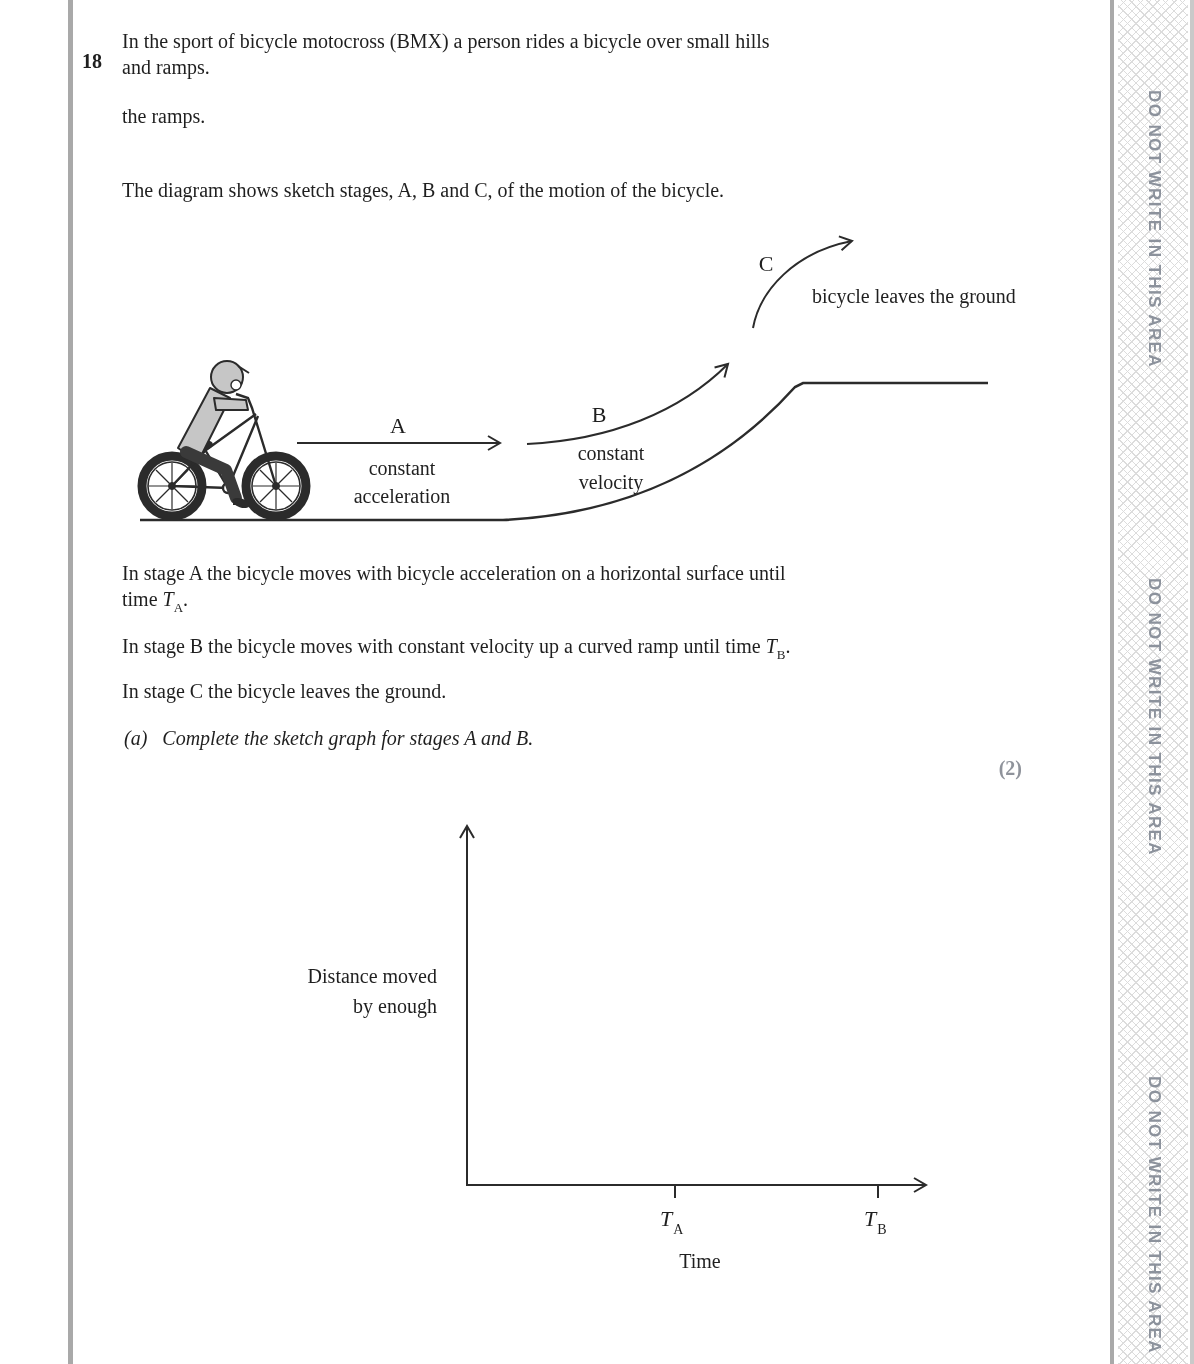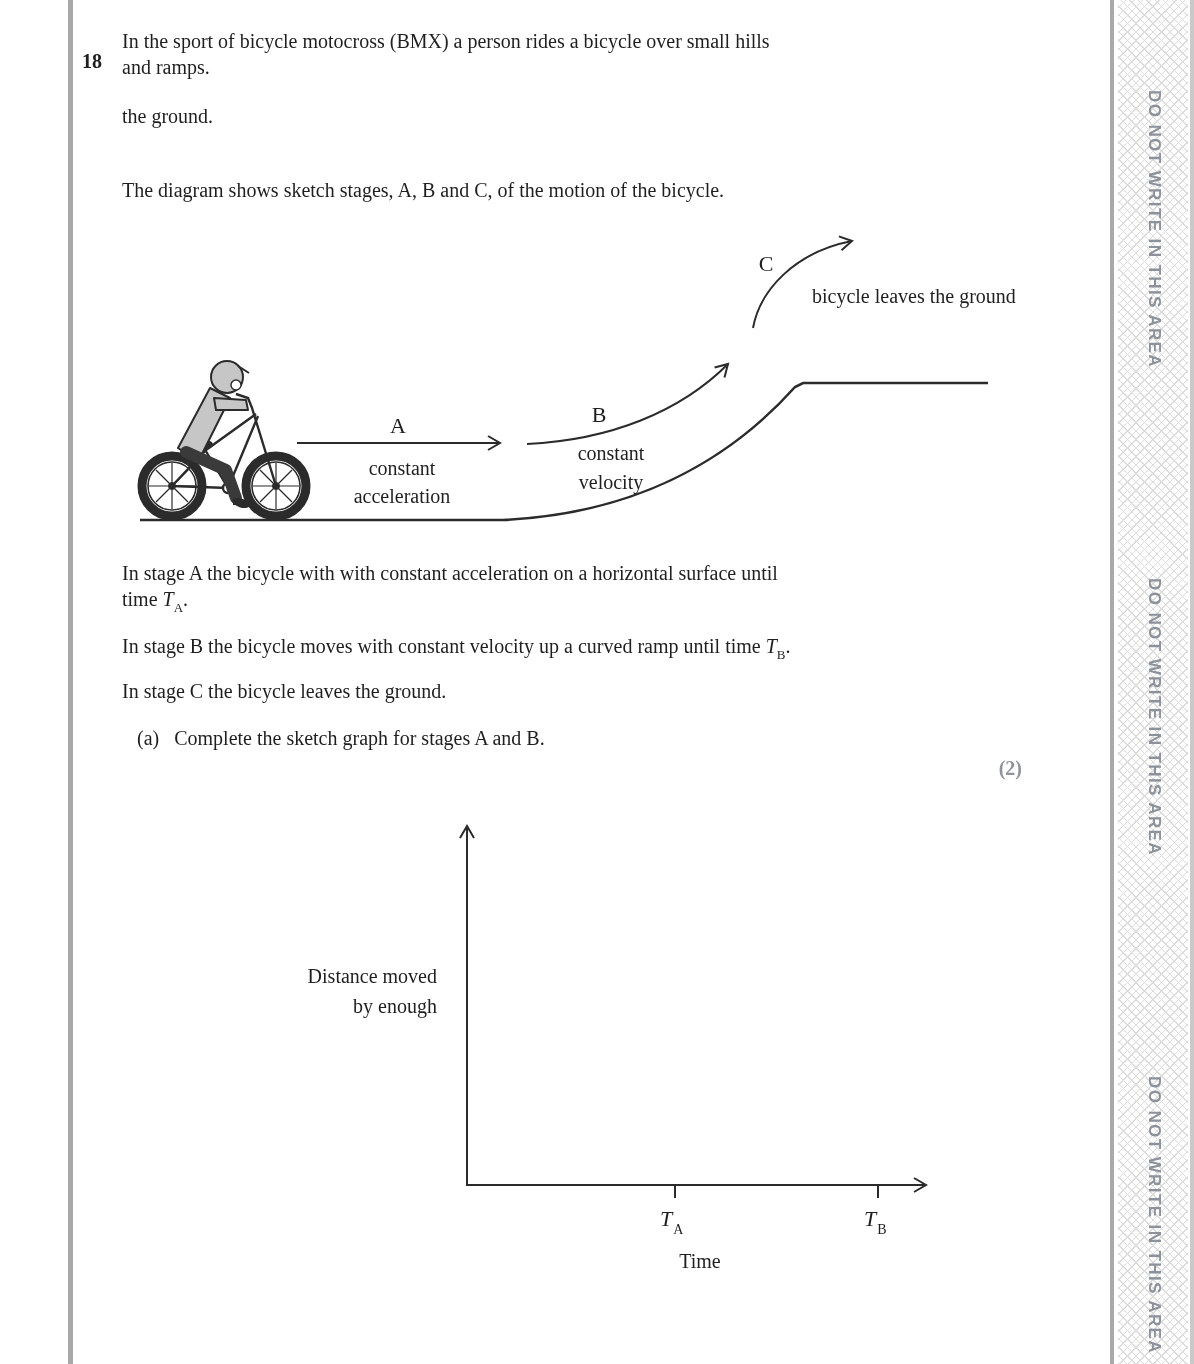--- a/index.html
+++ b/index.html
@@ -51,21 +51,21 @@
 <div class="dnw" style="top:578px">DO NOT WRITE IN THIS AREA</div>
 <div class="dnw" style="top:1076px">DO NOT WRITE IN THIS AREA</div>
 
 <div class="abs qnum">18</div>
 
 <div class="abs body-text" style="left:122px;top:28px;">
   <div class="line">In the sport of bicycle motocross (BMX) a person rides a bicycle over small hills</div>
   <div class="line">and ramps.</div>
 </div>
 <div class="abs body-text" style="left:122px;top:103px;">
-  <div class="line">the ground.</div>
+  <div class="line">the ramps.</div>
 </div>
 <div class="abs body-text" style="left:122px;top:177px;">
   <div class="line">The diagram shows sketch stages, A, B and C, of the motion of the bicycle.</div>
 </div>
 
 <svg class="abs" style="left:100px;top:228px;" width="970" height="305" viewBox="100 228 970 305">
   <defs>
     <marker id="arrD" markerUnits="userSpaceOnUse" markerWidth="20" markerHeight="20" refX="15" refY="9" orient="auto">
       <path d="M3,2 L15,9 L3,16" fill="none" stroke="#2b2b2b" stroke-width="2"></path>
     </marker>
@@ -135,33 +135,33 @@
   </g>
 
   <g>
     <path d="M753,328 C760,290 795,252 852,241" fill="none" stroke="#2b2b2b" stroke-width="2" marker-end="url(#arrD)"></path>
     <text x="766" y="271" font-size="22" text-anchor="middle">C</text>
     <text x="812" y="303" font-size="20" text-anchor="start">bicycle leaves the ground</text>
   </g>
 </svg>
 
 <div class="abs body-text" style="left:122px;top:560px;">
-  <div class="line">In stage A the bicycle with with constant acceleration on a horizontal surface until</div>
+  <div class="line">In stage A the bicycle moves with bicycle acceleration on a horizontal surface until</div>
   <div class="line"><span>time </span><i class="tsym">T</i><sub class="tsub">A</sub><span>.</span></div>
 </div>
 
 <div class="abs body-text" style="left:122px;top:633px;">
   <div class="line"><span>In stage B the bicycle moves with constant velocity up a curved ramp until time </span><i class="tsym">T</i><sub class="tsub">B</sub><span>.</span></div>
 </div>
 
 <div class="abs body-text" style="left:122px;top:678px;">
   <div class="line">In stage C the bicycle leaves the ground.</div>
 </div>
 
-<div class="abs body-text" style="left:137px;top:725px;">
+<div class="abs body-text" style="left:124px;top:725px;font-style:italic;">
   <span>(a)</span>
   <span style="margin-left:10px;">Complete the sketch graph for stages A and B.</span>
 </div>
 <div class="abs marks">(2)</div>
 
 <div class="abs ylab">
   <div class="line">Distance moved</div>
   <div class="line">by enough</div>
 </div>
 

